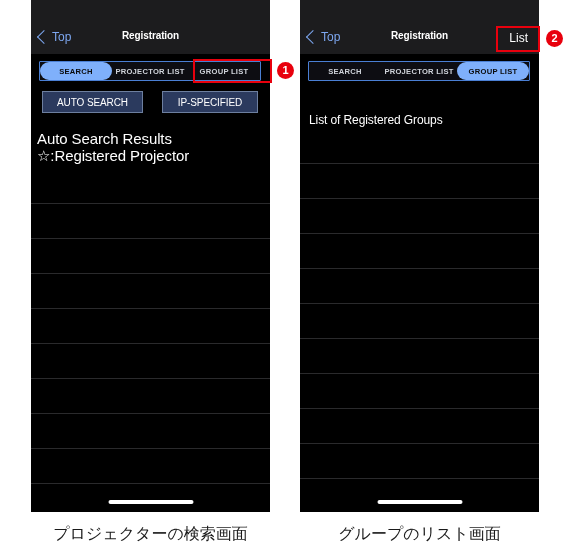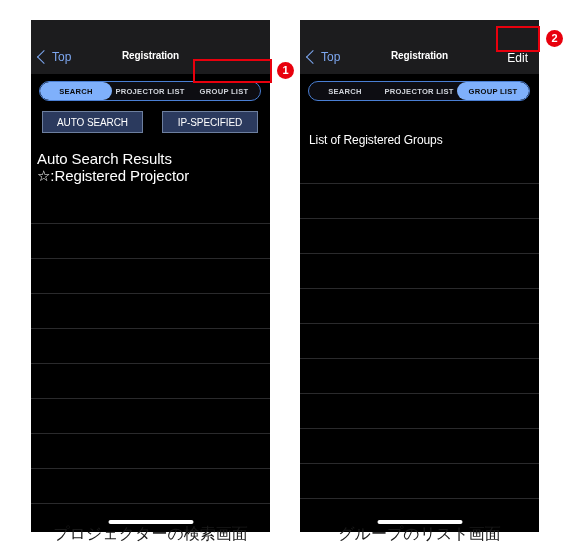--- a/index.html
+++ b/index.html
@@ -15,21 +15,20 @@
     overflow: hidden;
   }
 
   .panel {
     position: absolute;
     top: 0;
     width: 239px;
     height: 512px;
     background: #000000;
     overflow: hidden;
-    margin-top: 20px;
   }
   #panel-left  { left: 31px; }
   #panel-right { left: 300px; }
 
   
   .navbar {
     position: relative;
     height: 54px;
     background: #1c1c1e;
     width: 100%;
@@ -75,21 +74,21 @@
 
   
   .segmented {
     position: absolute;
     top: 61px;
     left: 8px;
     width: 222px;
     height: 20px;
     box-sizing: border-box;
     border: 1.2px solid #4a7fd4;
-    border-radius: 10px;
+    border-radius: 1px;
     background: #0d0d12;
     display: flex;
     align-items: stretch;
     overflow: hidden;
   }
   .seg {
     flex: 0 0 auto;
     display: flex;
     align-items: center;
     justify-content: center;
@@ -270,21 +269,21 @@
 </div>
 
 <div class="panel" id="panel-right">
 
   <div class="navbar">
     <div class="nav-back">
       <span class="chev"></span>
       <span>Top</span>
     </div>
     <div class="nav-title">Registration</div>
-    <div class="nav-edit">Edit</div>
+    <div class="nav-edit">List</div>
   </div>
 
   <div class="segmented">
     <div class="seg s1">SEARCH</div>
     <div class="seg-divider"></div>
     <div class="seg s2">PROJECTOR LIST</div>
     <div class="seg-divider hidden"></div>
     <div class="seg s3 active">GROUP LIST</div>
   </div>
 

